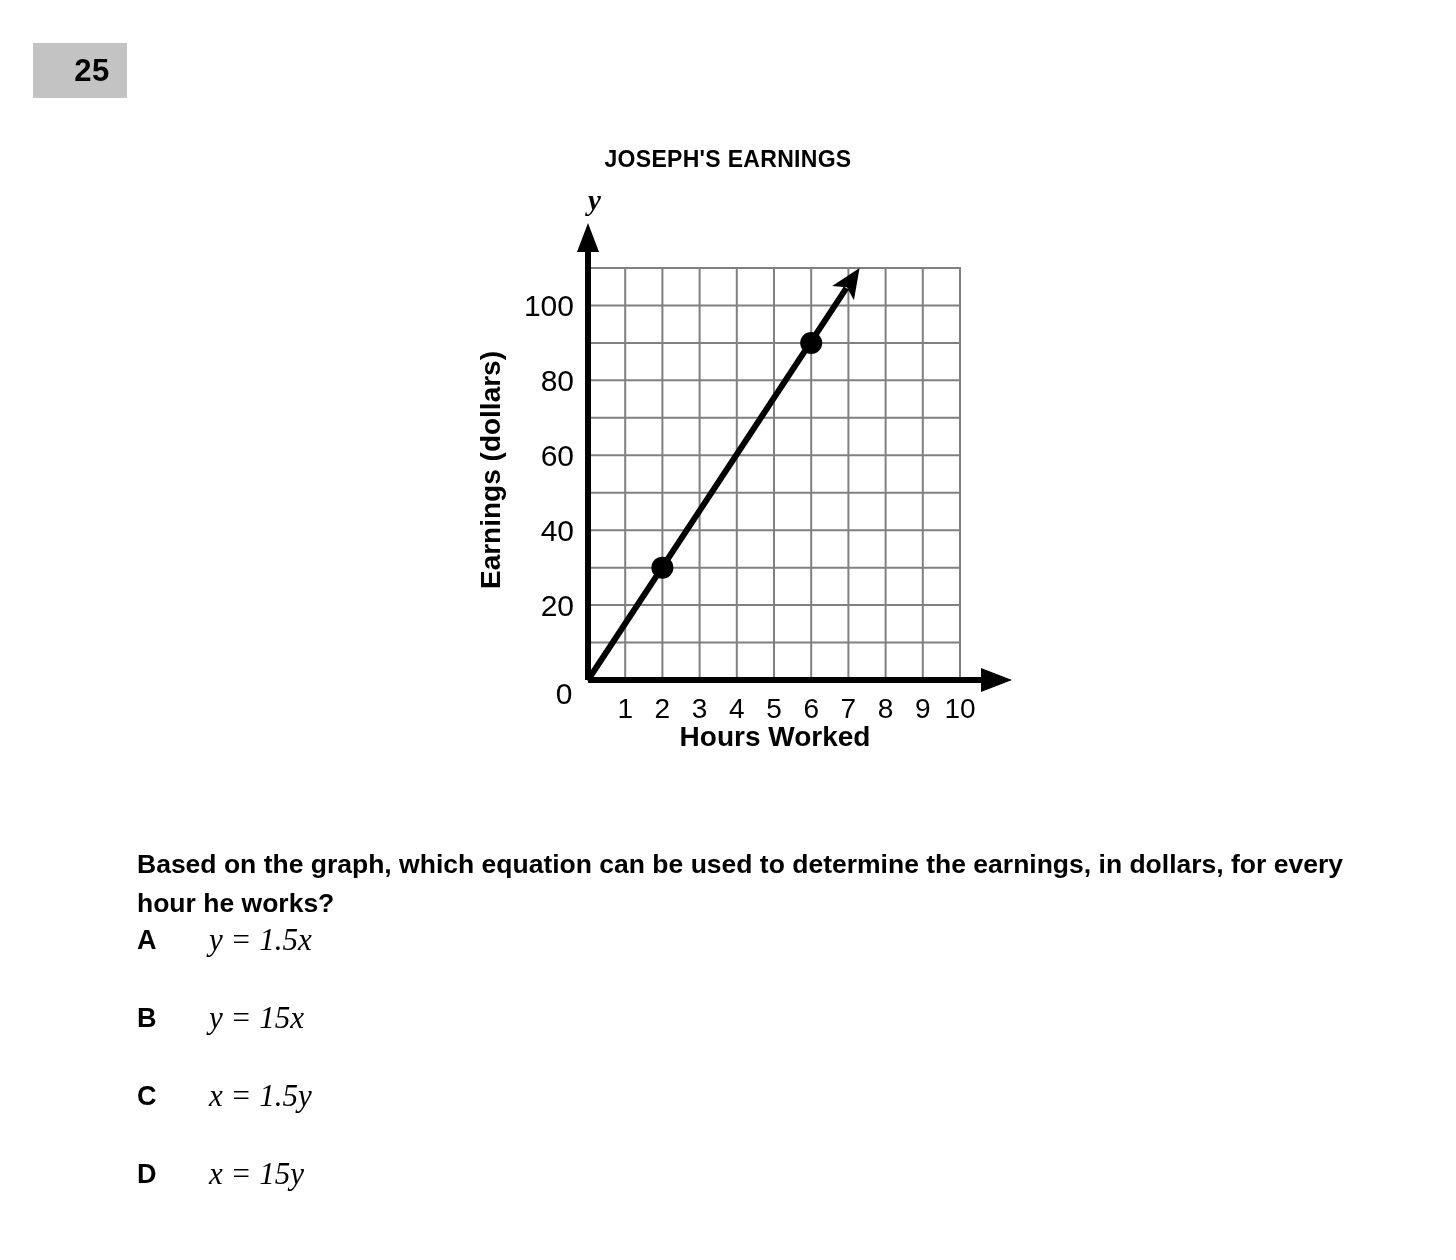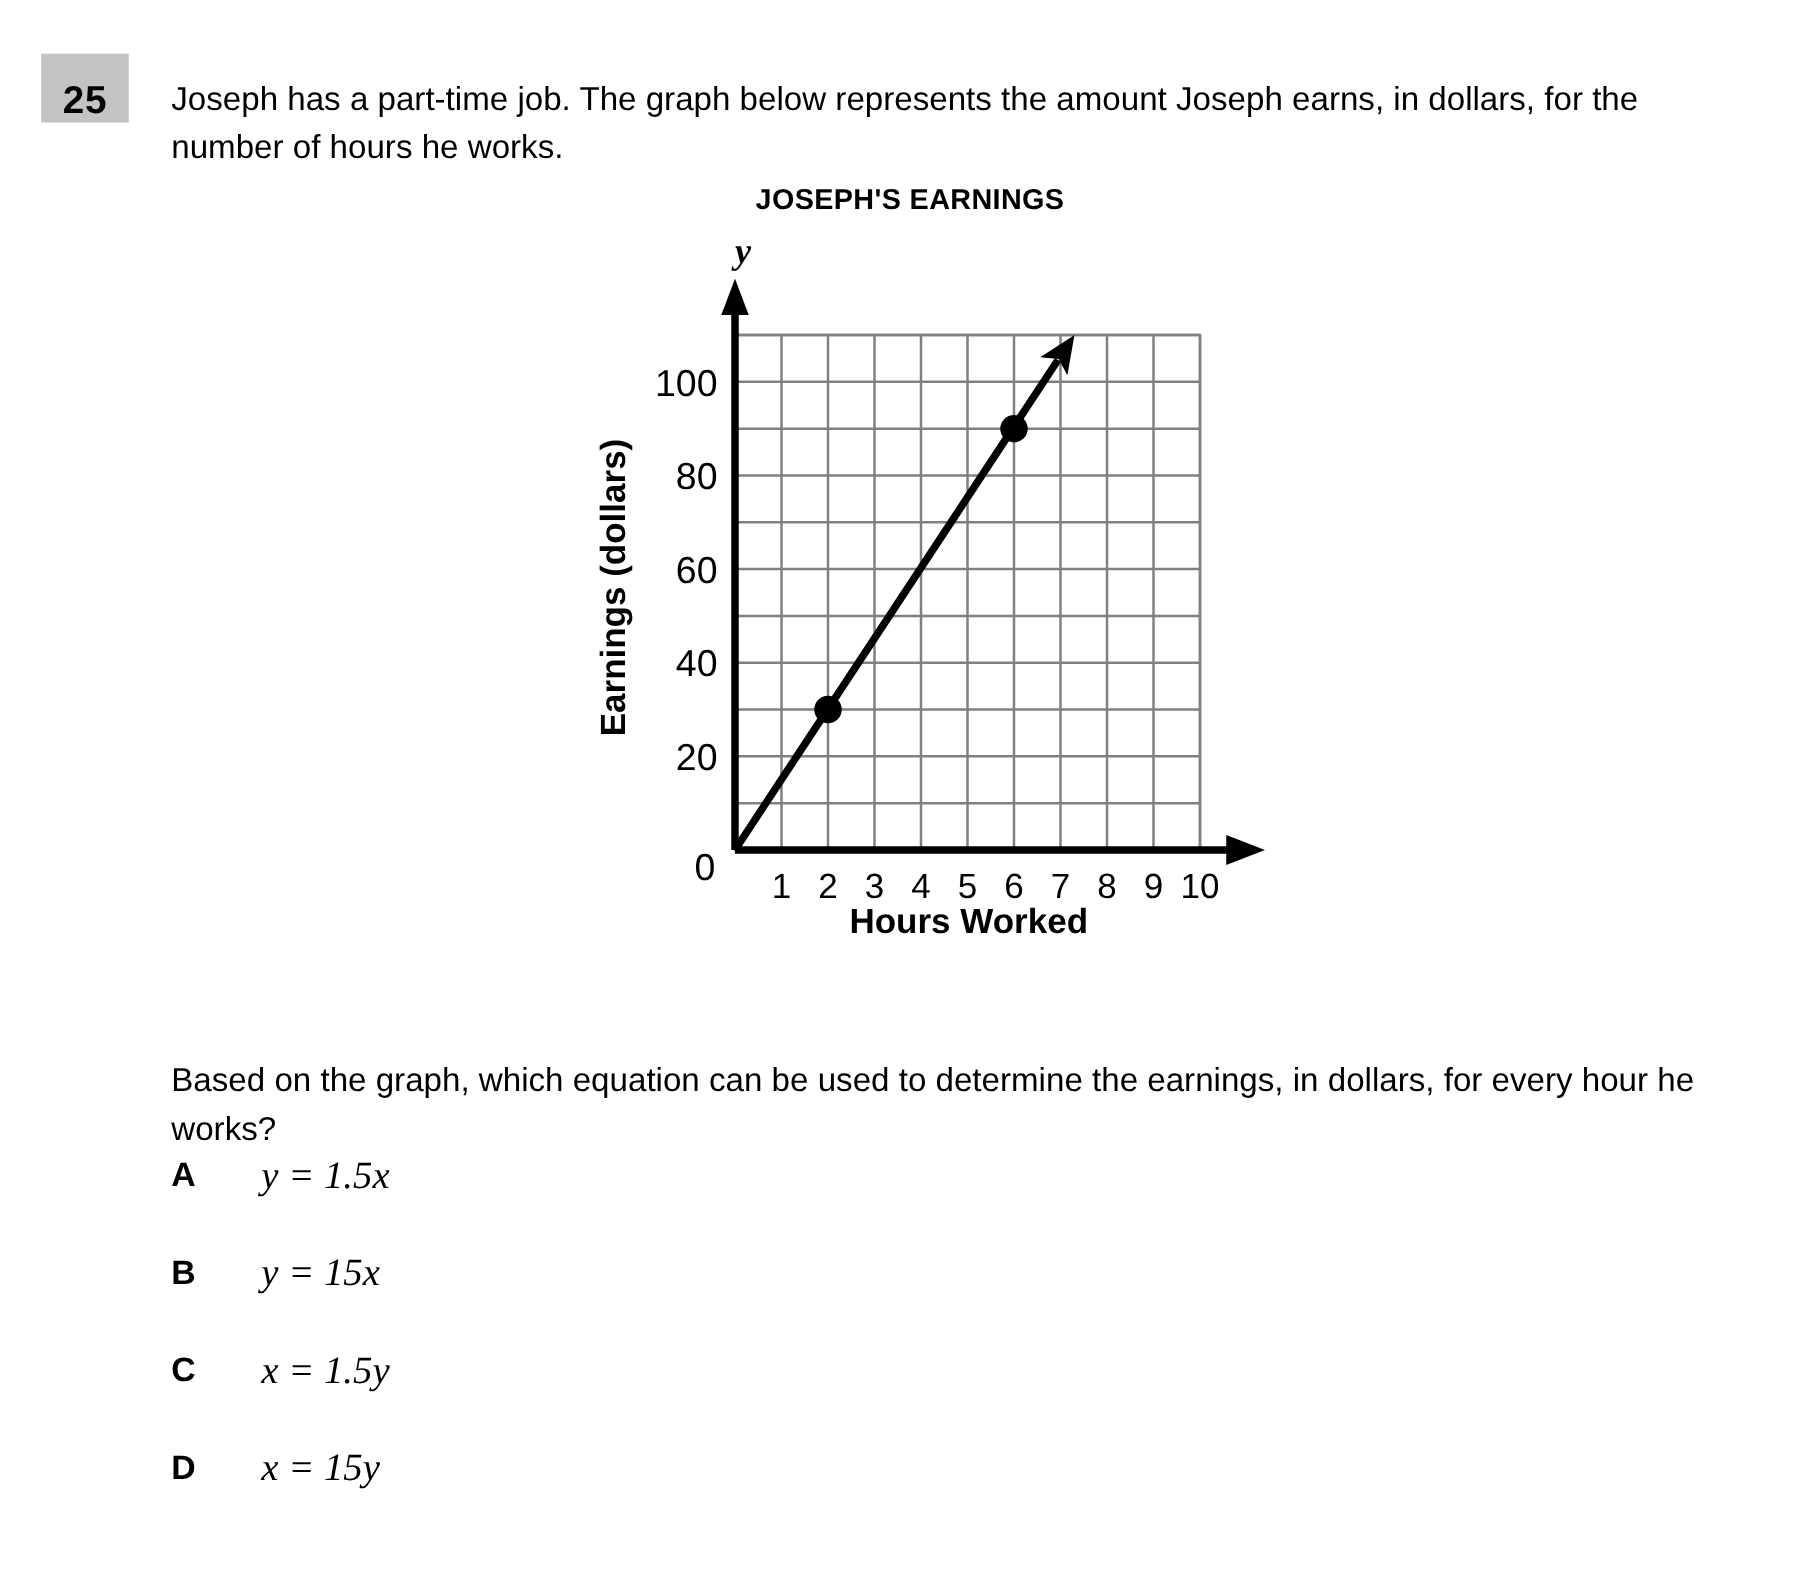--- a/index.html
+++ b/index.html
@@ -25,25 +25,26 @@
     height: 120px;
   }
   #question-number-badge {
     position: absolute;
     left: 33px;
     top: 43px;
     width: 70px;
     height: 55px;
     background: #c3c3c3;
     display: flex;
-    align-items: flex-end;
+    align-items: center;
     justify-content: center;
     font-size: 31px;
     font-weight: bold;
     letter-spacing: 0.5px;
+    padding-left: 24px;
   }
   #question-stem {
     position: absolute;
     left: 137px;
     top: 33px;
     width: 1180px;
     font-size: 26.5px;
     line-height: 38px;
     font-weight: normal;
   }
@@ -80,20 +81,21 @@
   }
 
   
   #question-body {
     position: absolute;
     left: 137px;
     top: 818px;
     width: 1250px;
     font-size: 26.5px;
     line-height: 39px;
+    font-weight: bold;
   }
   #options-list {
     position: absolute;
     left: 137px;
     top: 925px;
     width: 700px;
   }
   .option-row {
     position: relative;
     height: 78px;
@@ -115,21 +117,20 @@
     white-space: pre;
   }
 </style>
 </head>
 <body>
 
 <div id="question-header">
   <div id="question-number-badge">
     <span>25</span>
   </div>
-  <p id="question-stem">Joseph has a part-time job. The graph below represents the amount Joseph earns, in dollars, for the number of hours he works.</p>
 </div>
 
 <div id="chart-figure">
   <div id="chart-title">JOSEPH'S EARNINGS</div>
   <div id="chart-svg-wrap">
     <svg id="chart-svg" width="1456" height="650" viewBox="0 0 1456 650">
 
       <g id="grid-group">
           <line x1="588" y1="138" x2="588" y2="550" stroke="#808080" stroke-width="2"></line>
           <line x1="625.2" y1="138" x2="625.2" y2="550" stroke="#808080" stroke-width="2"></line>

